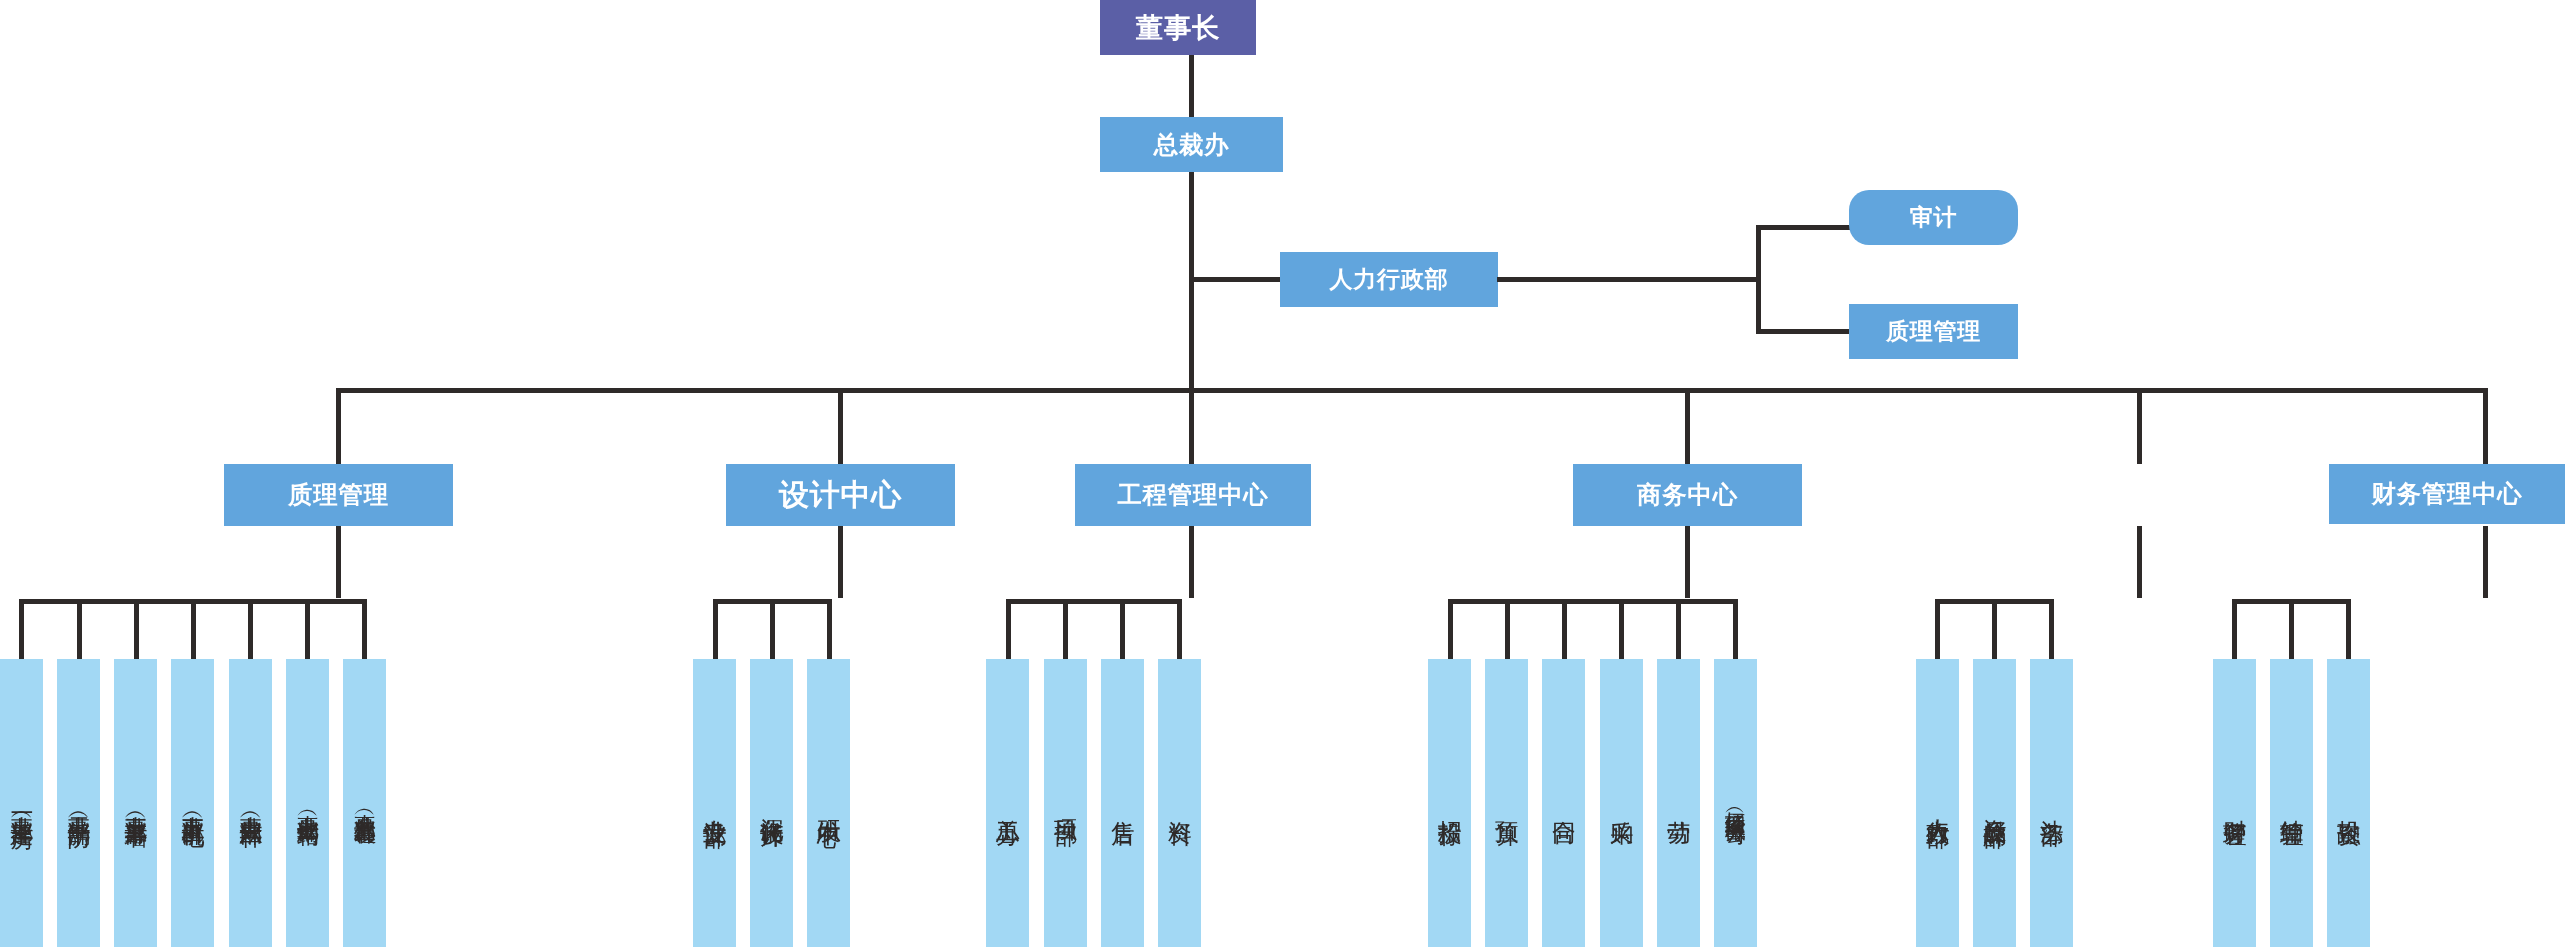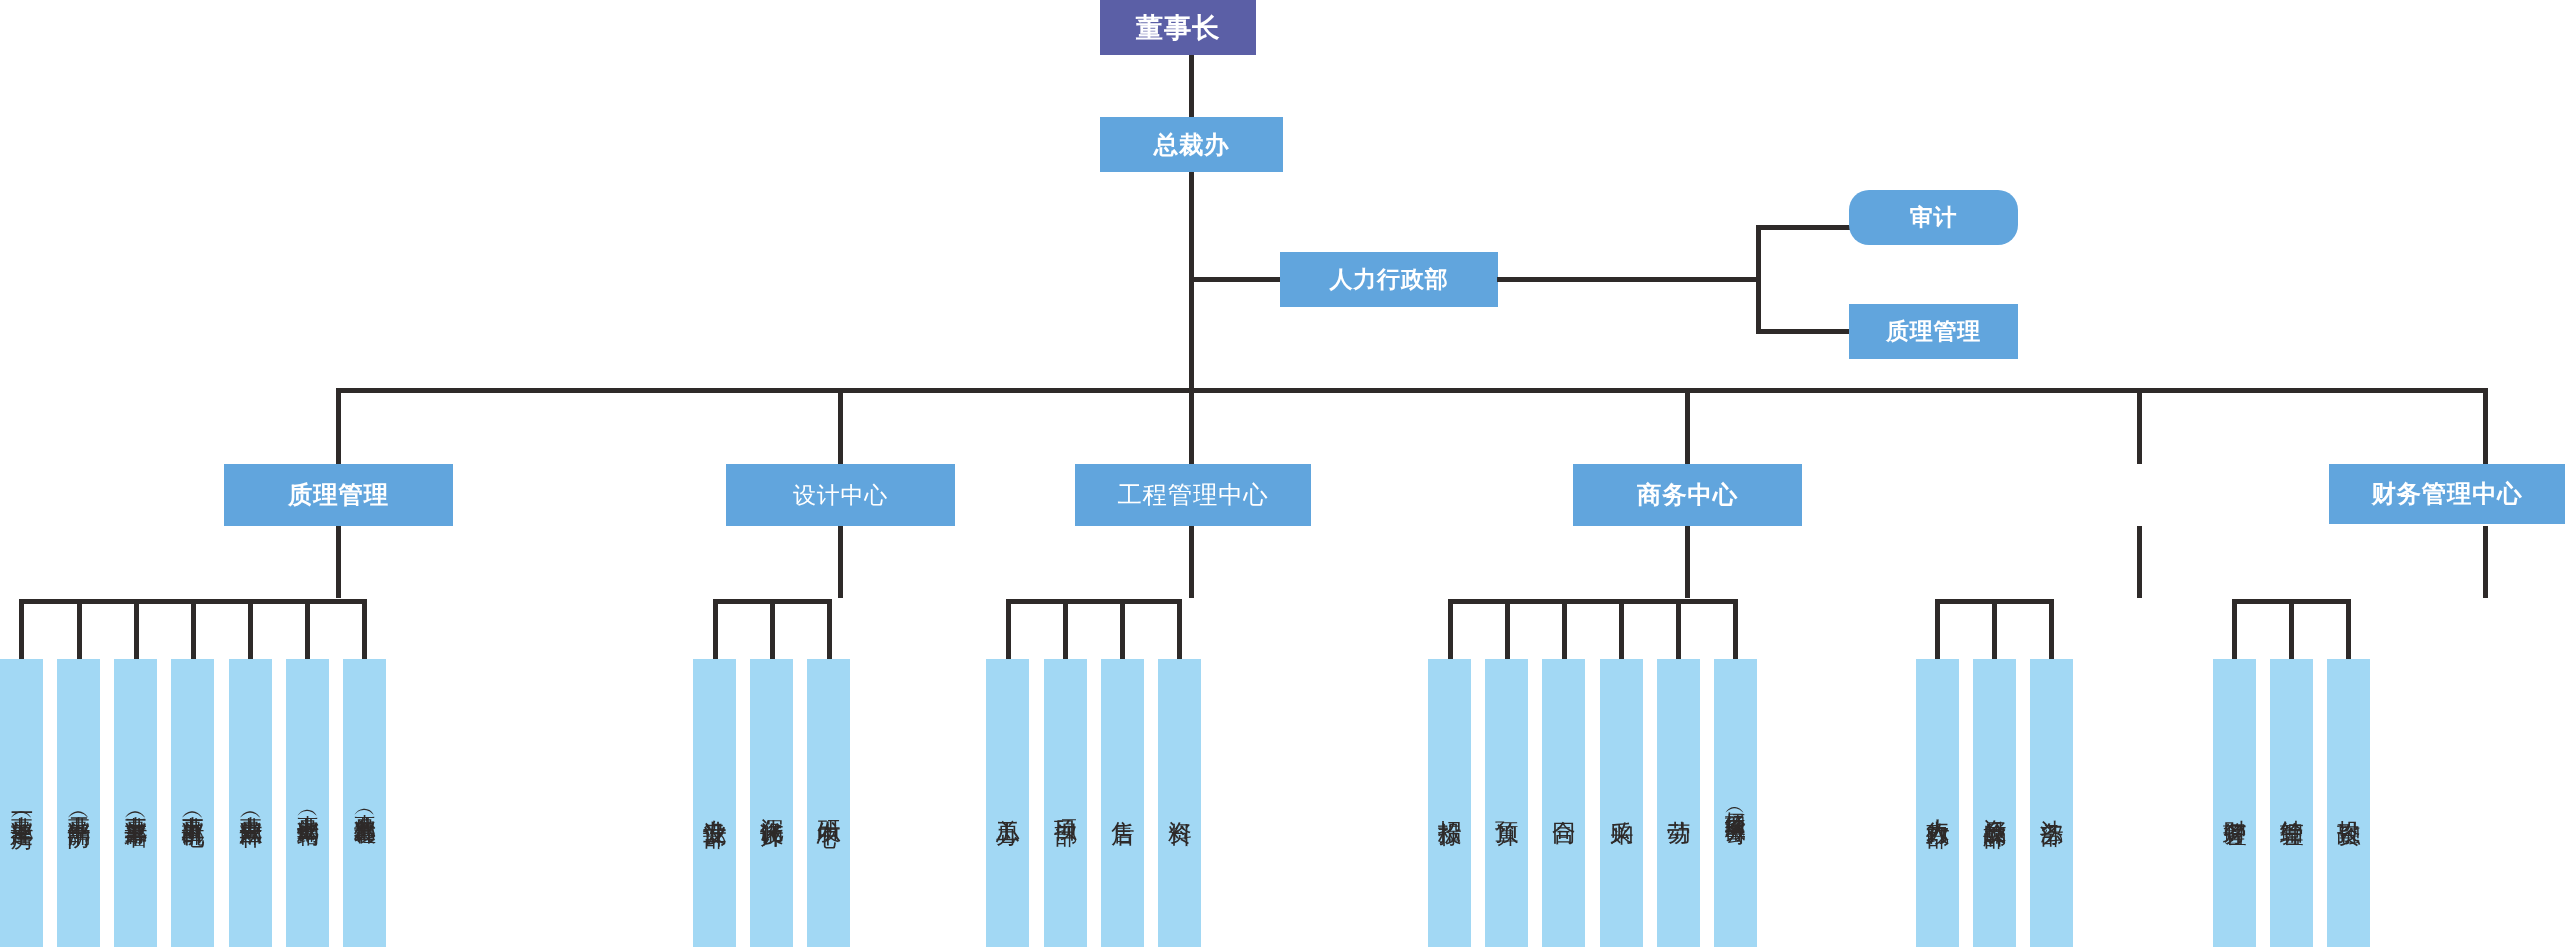--- a/index.html
+++ b/index.html
@@ -93,24 +93,24 @@
   <div class="line vline" style="left:336px;top:388px;width:4.6px;height:76px;"></div>
   <div class="line vline" style="left:838px;top:388px;width:4.6px;height:76px;"></div>
   <div class="line vline" style="left:1189px;top:388px;width:4.6px;height:76px;"></div>
   <div class="line vline" style="left:1685px;top:388px;width:4.6px;height:76px;"></div>
   <div class="line vline" style="left:2137px;top:388px;width:4.6px;height:76px;"></div>
   <div class="line vline" style="left:2483px;top:388px;width:4.6px;height:76px;"></div>
 
   <div class="node node-l2" style="left:224px;top:464px;width:229px;height:62px;font-size:24.4px;font-weight:bold;">
     <span>质理管理</span>
   </div>
-  <div class="node node-l2" style="left:726px;top:464px;width:229px;height:62px;font-size:23px;font-weight:normal;">
+  <div class="node node-l2" style="left:726px;top:464px;width:229px;height:62px;font-size:30px;font-weight:bold;">
     <span>设计中心</span>
   </div>
-  <div class="node node-l2" style="left:1075px;top:464px;width:236px;height:62px;font-size:24.4px;font-weight:normal;">
+  <div class="node node-l2" style="left:1075px;top:464px;width:236px;height:62px;font-size:24.4px;font-weight:bold;">
     <span>工程管理中心</span>
   </div>
   <div class="node node-l2" style="left:1573px;top:464px;width:229px;height:62px;font-size:24.4px;font-weight:bold;">
     <span>商务中心</span>
   </div>
   <div class="node node-l2" style="left:2329px;top:464px;width:236px;height:60px;font-size:24.4px;font-weight:bold;">
     <span>财务管理中心</span>
   </div>
 
   <div class="line vline" style="left:336px;top:526px;width:4.6px;height:72px;"></div>

